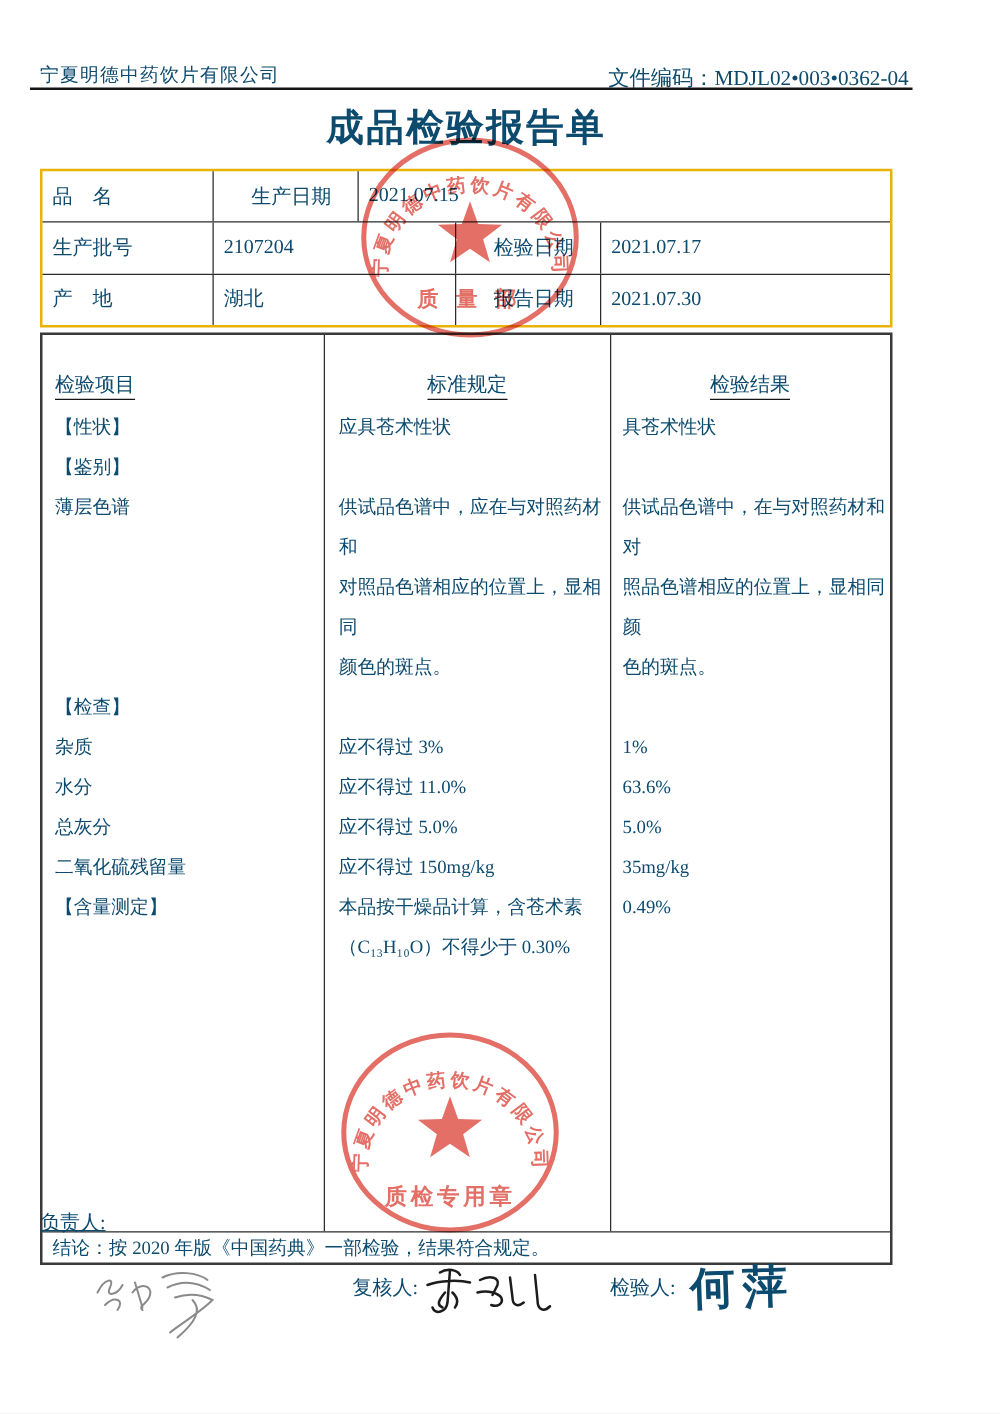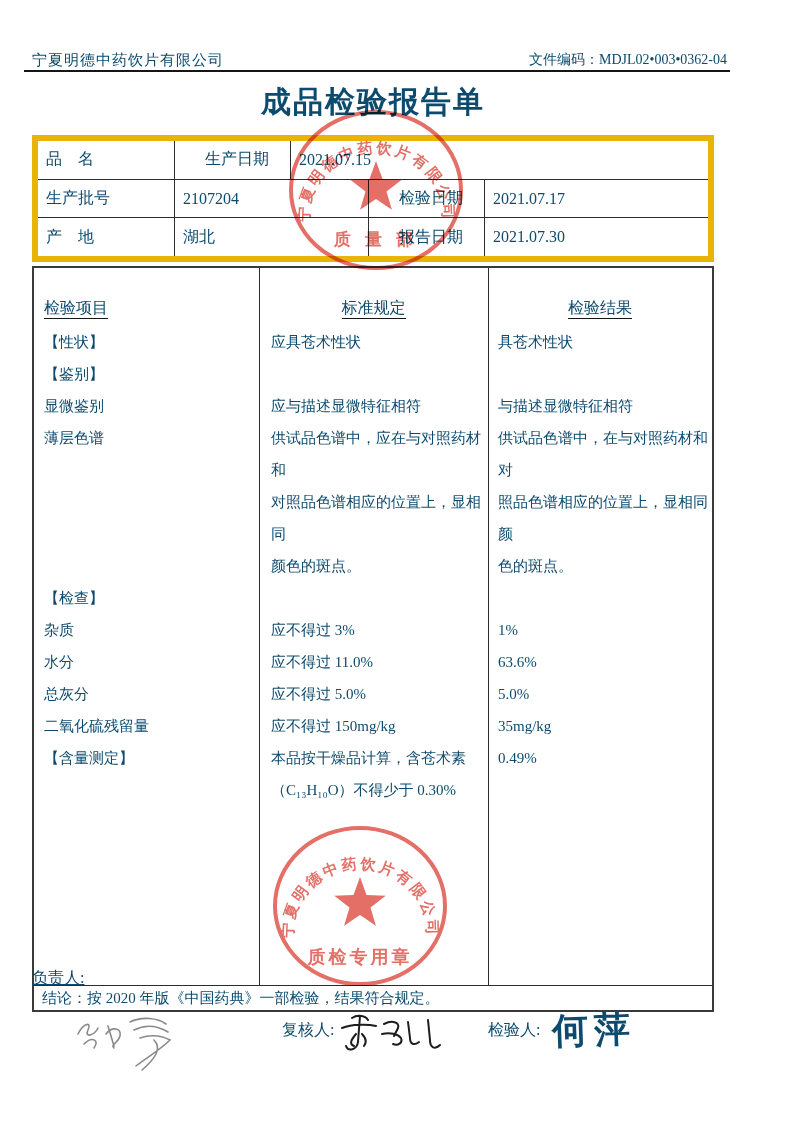--- a/index.html
+++ b/index.html
@@ -1,25 +1,25 @@
 <!DOCTYPE html>
 <html><head>
 <meta charset="utf-8">
 <style>
   html,body{margin:0;padding:0;background:#e9e9e9;}
   .page{position:relative;width:800px;height:1131px;background:#ffffff;margin:0 auto;
         font-family:"Liberation Serif","DejaVu Serif",serif;color:#0c4a6e;overflow:hidden;}
   .abs{position:absolute;}
   
   .company{left:32px;top:51px;font-size:15px;letter-spacing:1px;}
-  .doccode{right:73px;top:51px;font-size:14px;}
+  .doccode{right:73px;top:51px;font-size:17px;}
   .hrule{left:24px;right:70px;top:70px;height:0;border-top:2px solid #151515;}
   .title{left:0;width:746px;top:82px;text-align:center;font-size:30px;font-weight:bold;letter-spacing:2px;}
   
-  .info-table{left:32px;top:135px;width:682px;height:127px;border:6px solid #eab308;
+  .info-table{left:32px;top:135px;width:682px;height:127px;border:2px solid #eab308;
               box-sizing:border-box;display:flex;flex-direction:column;}
   .info-row{display:flex;flex:1;border-bottom:1px solid #2c2c2c;}
   .info-row:last-child{border-bottom:none;}
   .ic{border-right:1px solid #2c2c2c;display:flex;align-items:center;padding-left:8px;
       font-size:16px;box-sizing:border-box;overflow:hidden;}
   .ic.last{border-right:none;flex:1;}
   .w-label{width:137px;}
   .w-value{width:194px;}
   .w-dlabel{width:94px;margin-left:22px;}
   .w-rlabel{width:332px;}
@@ -93,25 +93,20 @@
     <div class="insp-body">
         <div class="insp-row">
           <div class="insp-cell insp-item">【性状】</div>
           <div class="insp-cell insp-standard">应具苍术性状</div>
           <div class="insp-cell insp-result">具苍术性状</div>
         </div>
         <div class="insp-row">
           <div class="insp-cell insp-item">【鉴别】</div>
           <div class="insp-cell insp-standard"></div>
           <div class="insp-cell insp-result"></div>
-        </div>
-        <div class="insp-row">
-          <div class="insp-cell insp-item">显微鉴别</div>
-          <div class="insp-cell insp-standard">应与描述显微特征相符</div>
-          <div class="insp-cell insp-result">与描述显微特征相符</div>
         </div>
         <div class="insp-row">
           <div class="insp-cell insp-item">薄层色谱</div>
           <div class="insp-cell insp-standard">供试品色谱中，应在与对照药材和
 对照品色谱相应的位置上，显相同
 颜色的斑点。</div>
           <div class="insp-cell insp-result">供试品色谱中，在与对照药材和对
 照品色谱相应的位置上，显相同颜
 色的斑点。</div>
         </div>

